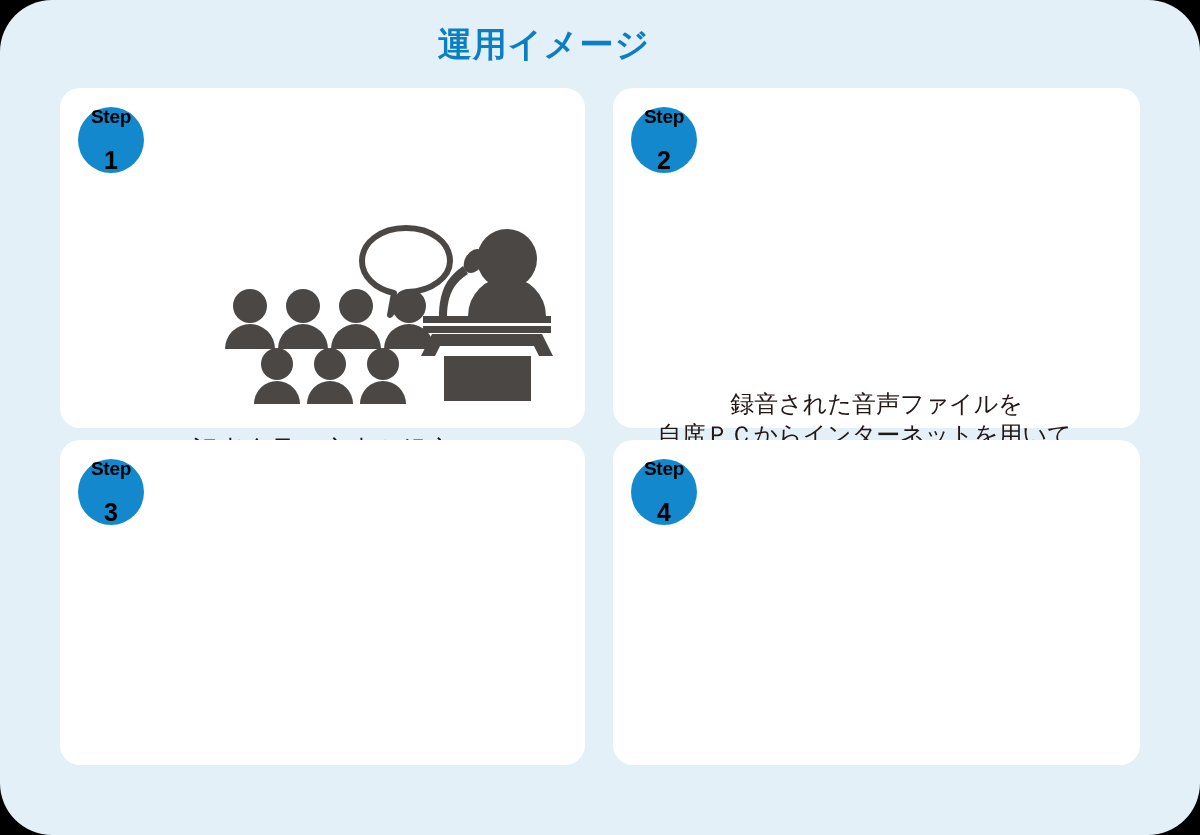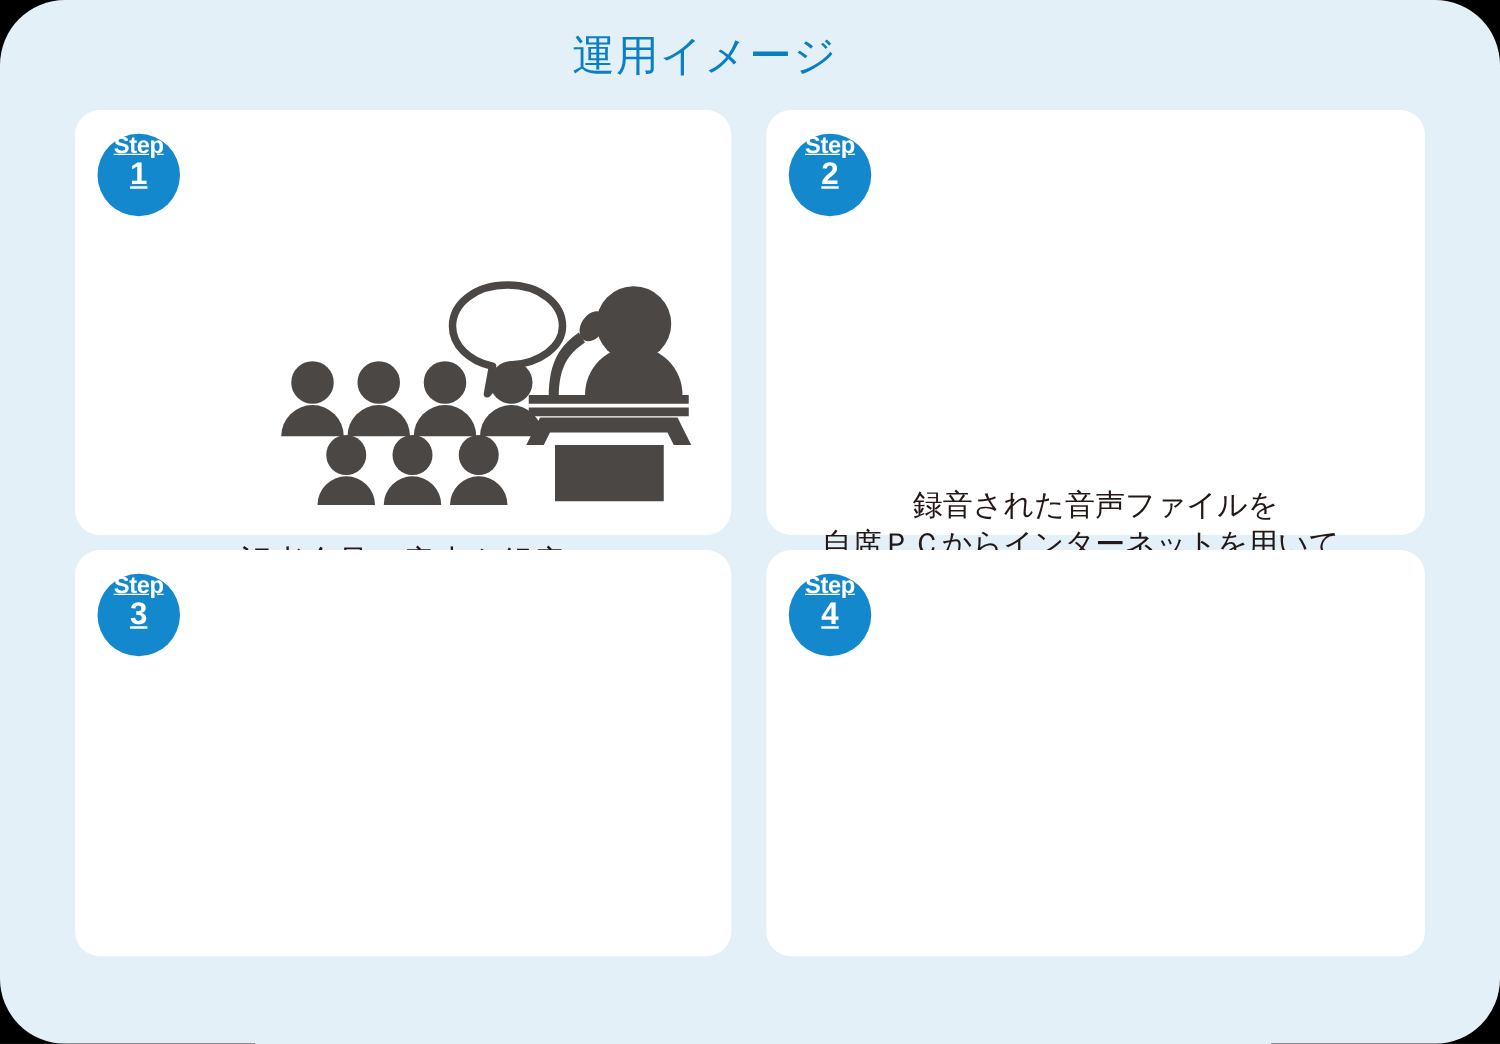--- a/index.html
+++ b/index.html
@@ -16,48 +16,46 @@
     background: #e4f0f8;
     border-radius: 52px;
     overflow: hidden;
     box-sizing: border-box;
   }
   #page-title {
     position: absolute;
     top: 22px; left: 0; width: 1088px;
     text-align: center;
     font-size: 34px;
-    font-weight: normal;
+    font-weight: bold;
     color: #0b7fc4;
     letter-spacing: 1px;
-    padding-left: 20px;
   }
   .card {
     position: absolute;
     background: #ffffff;
     border-radius: 20px;
   }
   #card-1 { left: 60px;  top: 88px;  width: 525px; height: 340px; }
   #card-2 { left: 613px; top: 88px;  width: 527px; height: 340px; }
   #card-3 { left: 60px;  top: 440px; width: 525px; height: 325px; }
   #card-4 { left: 613px; top: 440px; width: 527px; height: 325px; }
 
   .step-badge {
     position: absolute;
     left: 18px; top: 19px;
     width: 66px; height: 66px;
     border-radius: 50%;
     background: #1388cd;
-    color: #ffffff;
+    color: #000000;
     display: flex;
     flex-direction: column;
     align-items: center;
-    justify-content: flex-start;
+    justify-content: space-between;
     line-height: 1;
-    text-decoration: underline;
   }
   .step-badge .s-word { font-size: 19px; font-weight: bold; letter-spacing: -0.3px; }
   .step-badge .s-num  { font-size: 25px; font-weight: bold; margin-top: 1px; }
 
   .caption {
     position: absolute;
     left: 0; width: 100%;
     text-align: center;
     color: #231815;
     font-size: 25px;

